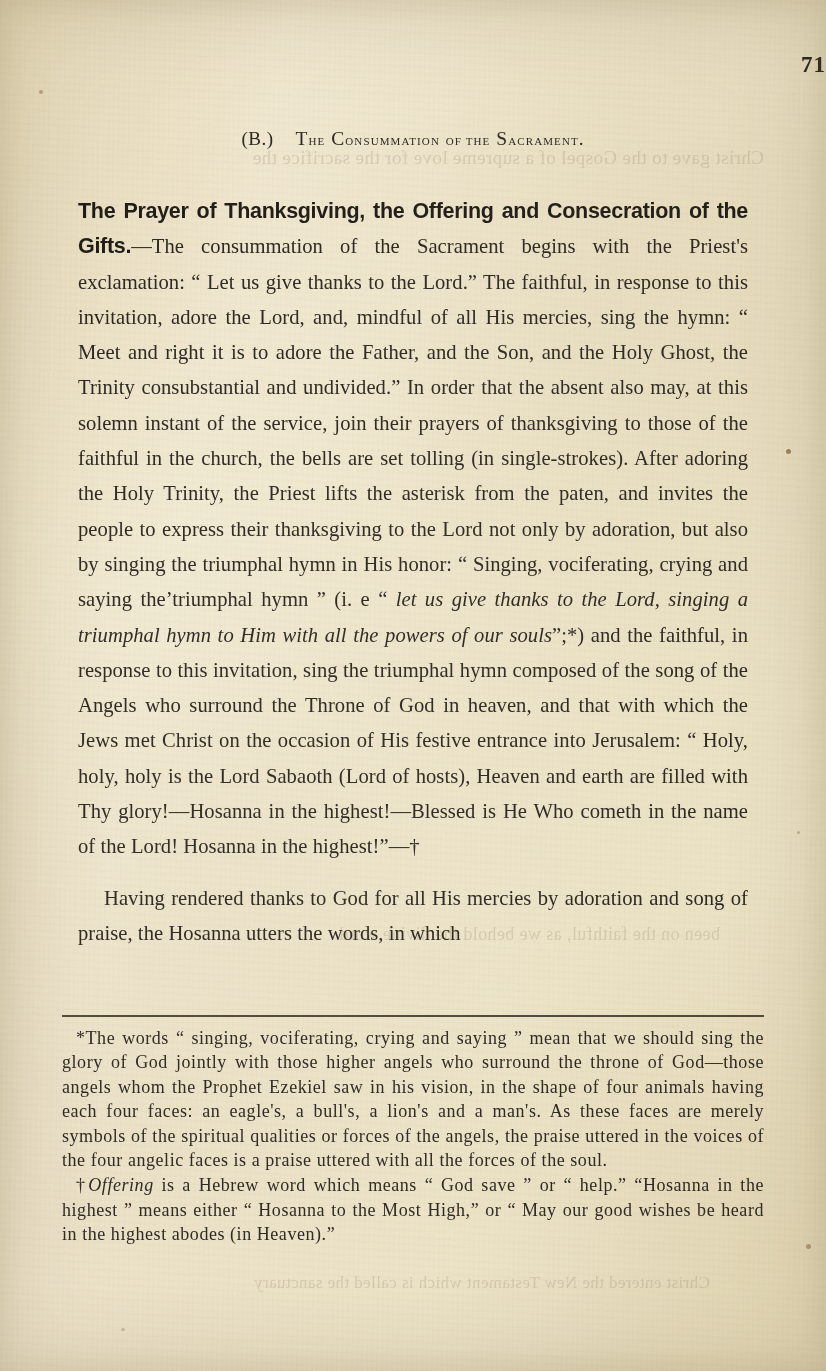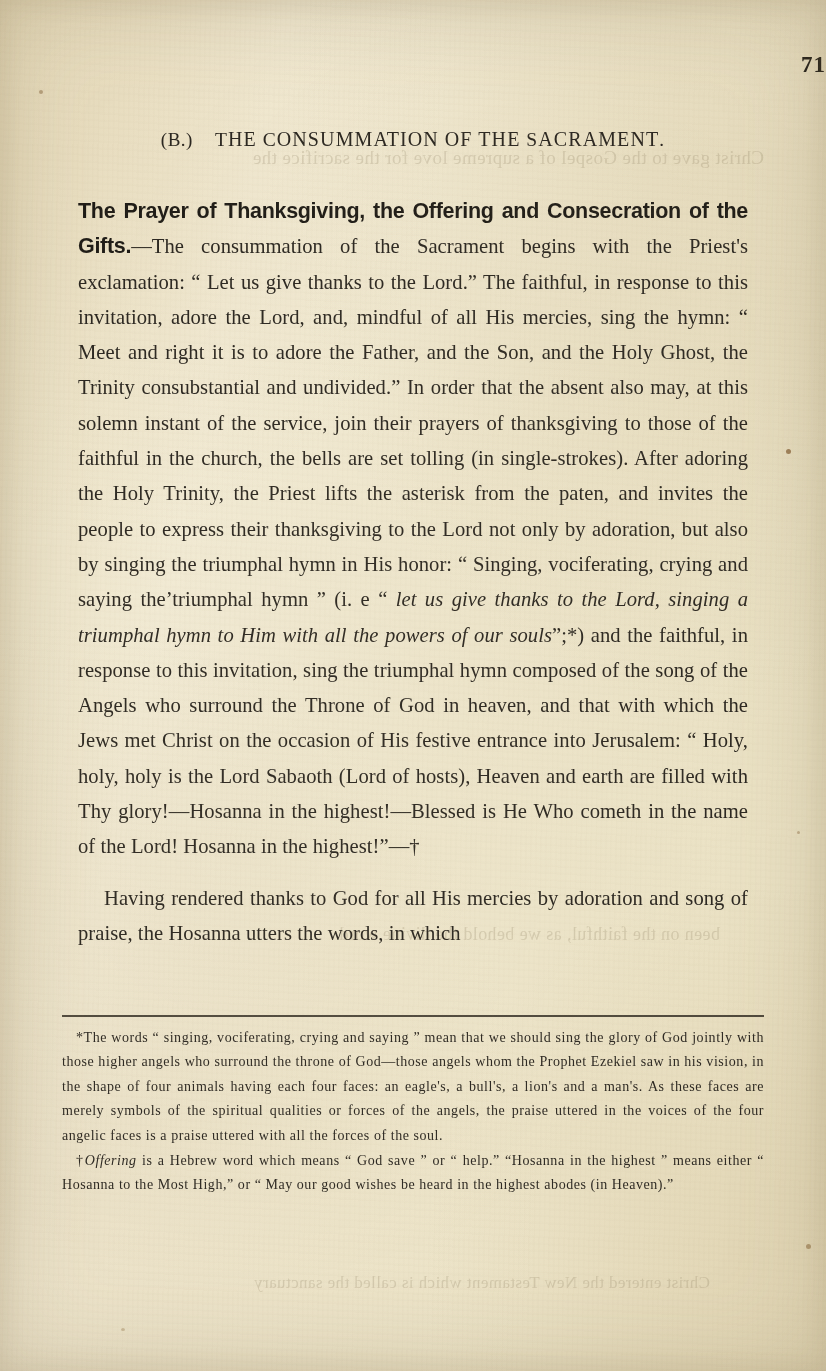--- a/index.html
+++ b/index.html
@@ -97,21 +97,21 @@
   }
   .subhead .paren {
     font-variant: normal;
     letter-spacing: 0.5px;
   }
   .subhead .smallcaps {
     margin-left: 22px;
     letter-spacing: 1.1px;
   }
   .subhead .sc-cap { font-size: 19.5px; }
-  .subhead .sc-low { font-size: 20px; }
+  .subhead .sc-low { font-size: 11px; }
 
   .body-block {
     position: absolute;
     top: 178px;
     left: 62px;
     width: 702px;
     font-family: "Liberation Serif", serif;
     font-size: 20.6px;
     line-height: 35.3px;
     text-align: justify;
@@ -140,21 +140,21 @@
     background: #3a342a;
     opacity: 0.88;
   }
 
   .footnotes {
     position: absolute;
     left: 62px;
     top: 1026px;
     width: 702px;
     font-family: "Liberation Serif", serif;
-    font-size: 14px;
+    font-size: 18px;
     line-height: 24.4px;
     text-align: justify;
     color: #2d2923;
     letter-spacing: 0.55px;
   }
   .footnotes p { margin: 0; }
   .footnotes p.fn-second { margin-top: 1px; text-indent: 14px; }
   .footnotes p.fn-first { text-indent: 14px; }
 
   

